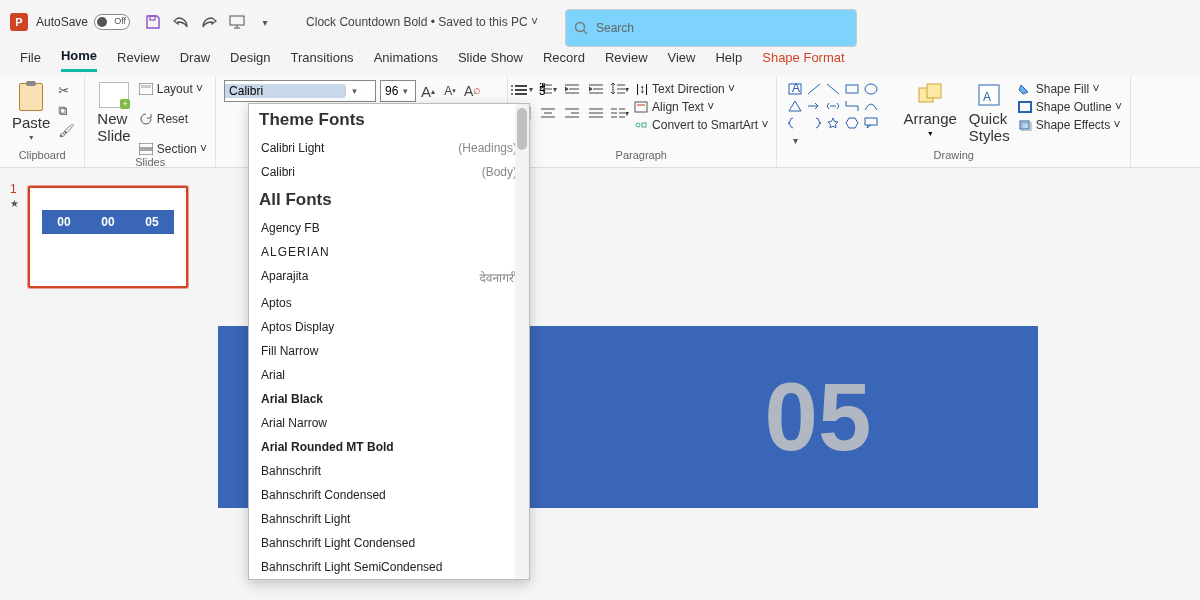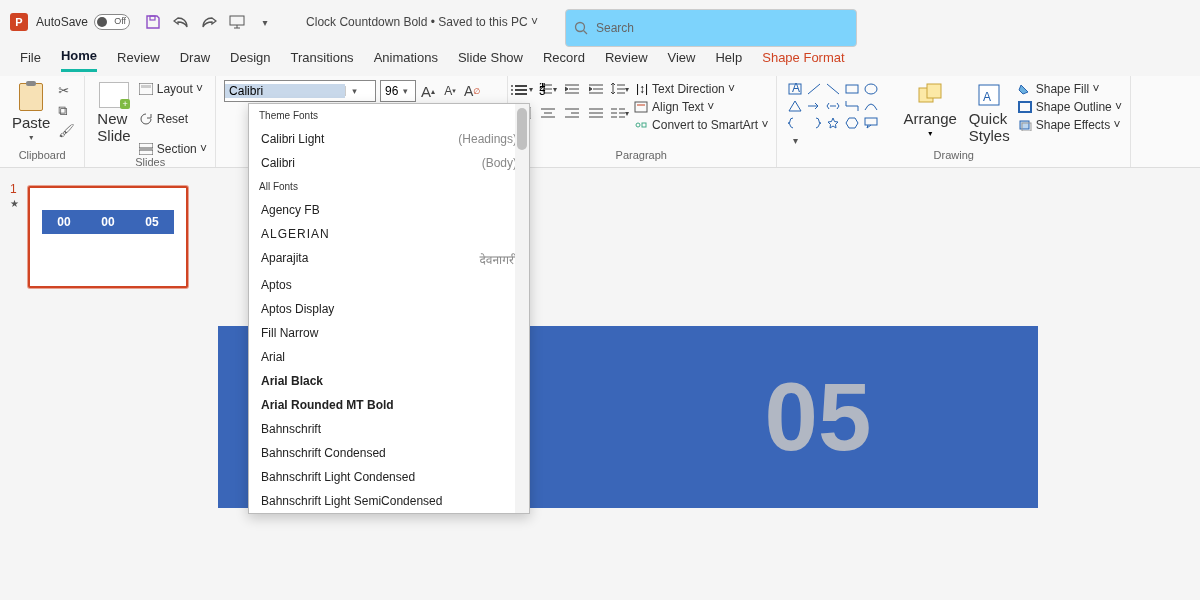--- a/index.html
+++ b/index.html
@@ -35,21 +35,21 @@
 .slides-btns div{display:flex;align-items:center;gap:4px;cursor:pointer}
 .fontbox{width:152px;height:22px;border:1px solid #888;background:#fff;display:flex;align-items:center}
 .fontbox input{border:none;outline:none;width:120px;padding:0 4px;font-size:12px;background:#c8d8ea}
 .fontbox .dd{width:18px;text-align:center;color:#555;cursor:pointer;border-left:1px solid #ccc;font-size:9px}
 .sizebox{width:36px;height:22px;border:1px solid #888;background:#fff;display:flex;align-items:center;margin-left:2px}
 .sizebox span{flex:1;padding:0 4px;font-size:12px}
 .sizebox .dd{width:12px;font-size:9px;color:#555;cursor:pointer}
 .font-row{display:flex;align-items:center;gap:2px}
 .font-tool{width:20px;height:20px;display:flex;align-items:center;justify-content:center;color:#444;cursor:pointer;font-size:14px}
 .font-dropdown{position:absolute;left:248px;top:103px;width:282px;background:#fff;border:1px solid #bbb;box-shadow:0 4px 12px rgba(0,0,0,.2);z-index:100}
-.fd-section{padding:6px 10px;font-weight:normal;font-size:10px;color:#333}
+.fd-section{padding:6px 10px;font-weight:bold;font-size:17px;color:#333}
 .fd-item{padding:5px 12px;font-size:14px;color:#222;cursor:pointer;display:flex;justify-content:space-between}
 .fd-hint{color:#888;font-size:12px}
 .fd-scroll{position:absolute;right:0;top:0;width:14px;height:100%;background:#f3f3f3}
 .fd-thumb{width:10px;height:42px;background:#c0c0c0;border-radius:5px;margin:4px auto 0}
 .para-row{display:flex;gap:4px;margin-bottom:6px}
 .para-btn{width:20px;height:18px;display:flex;align-items:center;justify-content:center;cursor:pointer;color:#444}
 .bullets{width:14px;height:12px}
 .bullets span{display:block;width:12px;height:2px;background:#444;margin:2px 0;position:relative}
 .bullets span::before{content:"";position:absolute;left:-4px;top:0;width:2px;height:2px;background:#444;border-radius:50%}
 .txt-btns{display:flex;flex-direction:column;gap:4px;font-size:12px;color:#333;padding-top:2px}
@@ -452,28 +452,34 @@
     </div>
   <div class="fd-item" style="font-stretch:condensed">
       <span>Fill Narrow</span>
     </div>
   <div class="fd-item" style="font-family:Arial;font-size:16px">
       <span>Arial</span>
     </div>
   <div class="fd-item" style="font-family:Arial;font-weight:900;font-size:15px">
       <span>Arial Black</span>
     </div>
+  <div class="fd-item" style="font-family:Arial;font-stretch:condensed">
+      <span>Arial Narrow</span>
+    </div>
   <div class="fd-item" style="font-family:Arial;font-weight:bold;font-size:16px">
       <span>Arial Rounded MT Bold</span>
     </div>
   <div class="fd-item">
       <span>Bahnschrift</span>
     </div>
   <div class="fd-item" style="font-stretch:condensed">
       <span>Bahnschrift Condensed</span>
+    </div>
+  <div class="fd-item" style="font-weight:300">
+      <span>Bahnschrift Light</span>
     </div>
   <div class="fd-item" style="font-weight:400;font-stretch:condensed">
       <span>Bahnschrift Light Condensed</span>
     </div>
   <div class="fd-item" style="font-weight:300;font-stretch:semi-condensed">
       <span>Bahnschrift Light SemiCondensed</span>
     </div>
   <div class="fd-scroll">
       <div class="fd-thumb"></div>
     </div>

